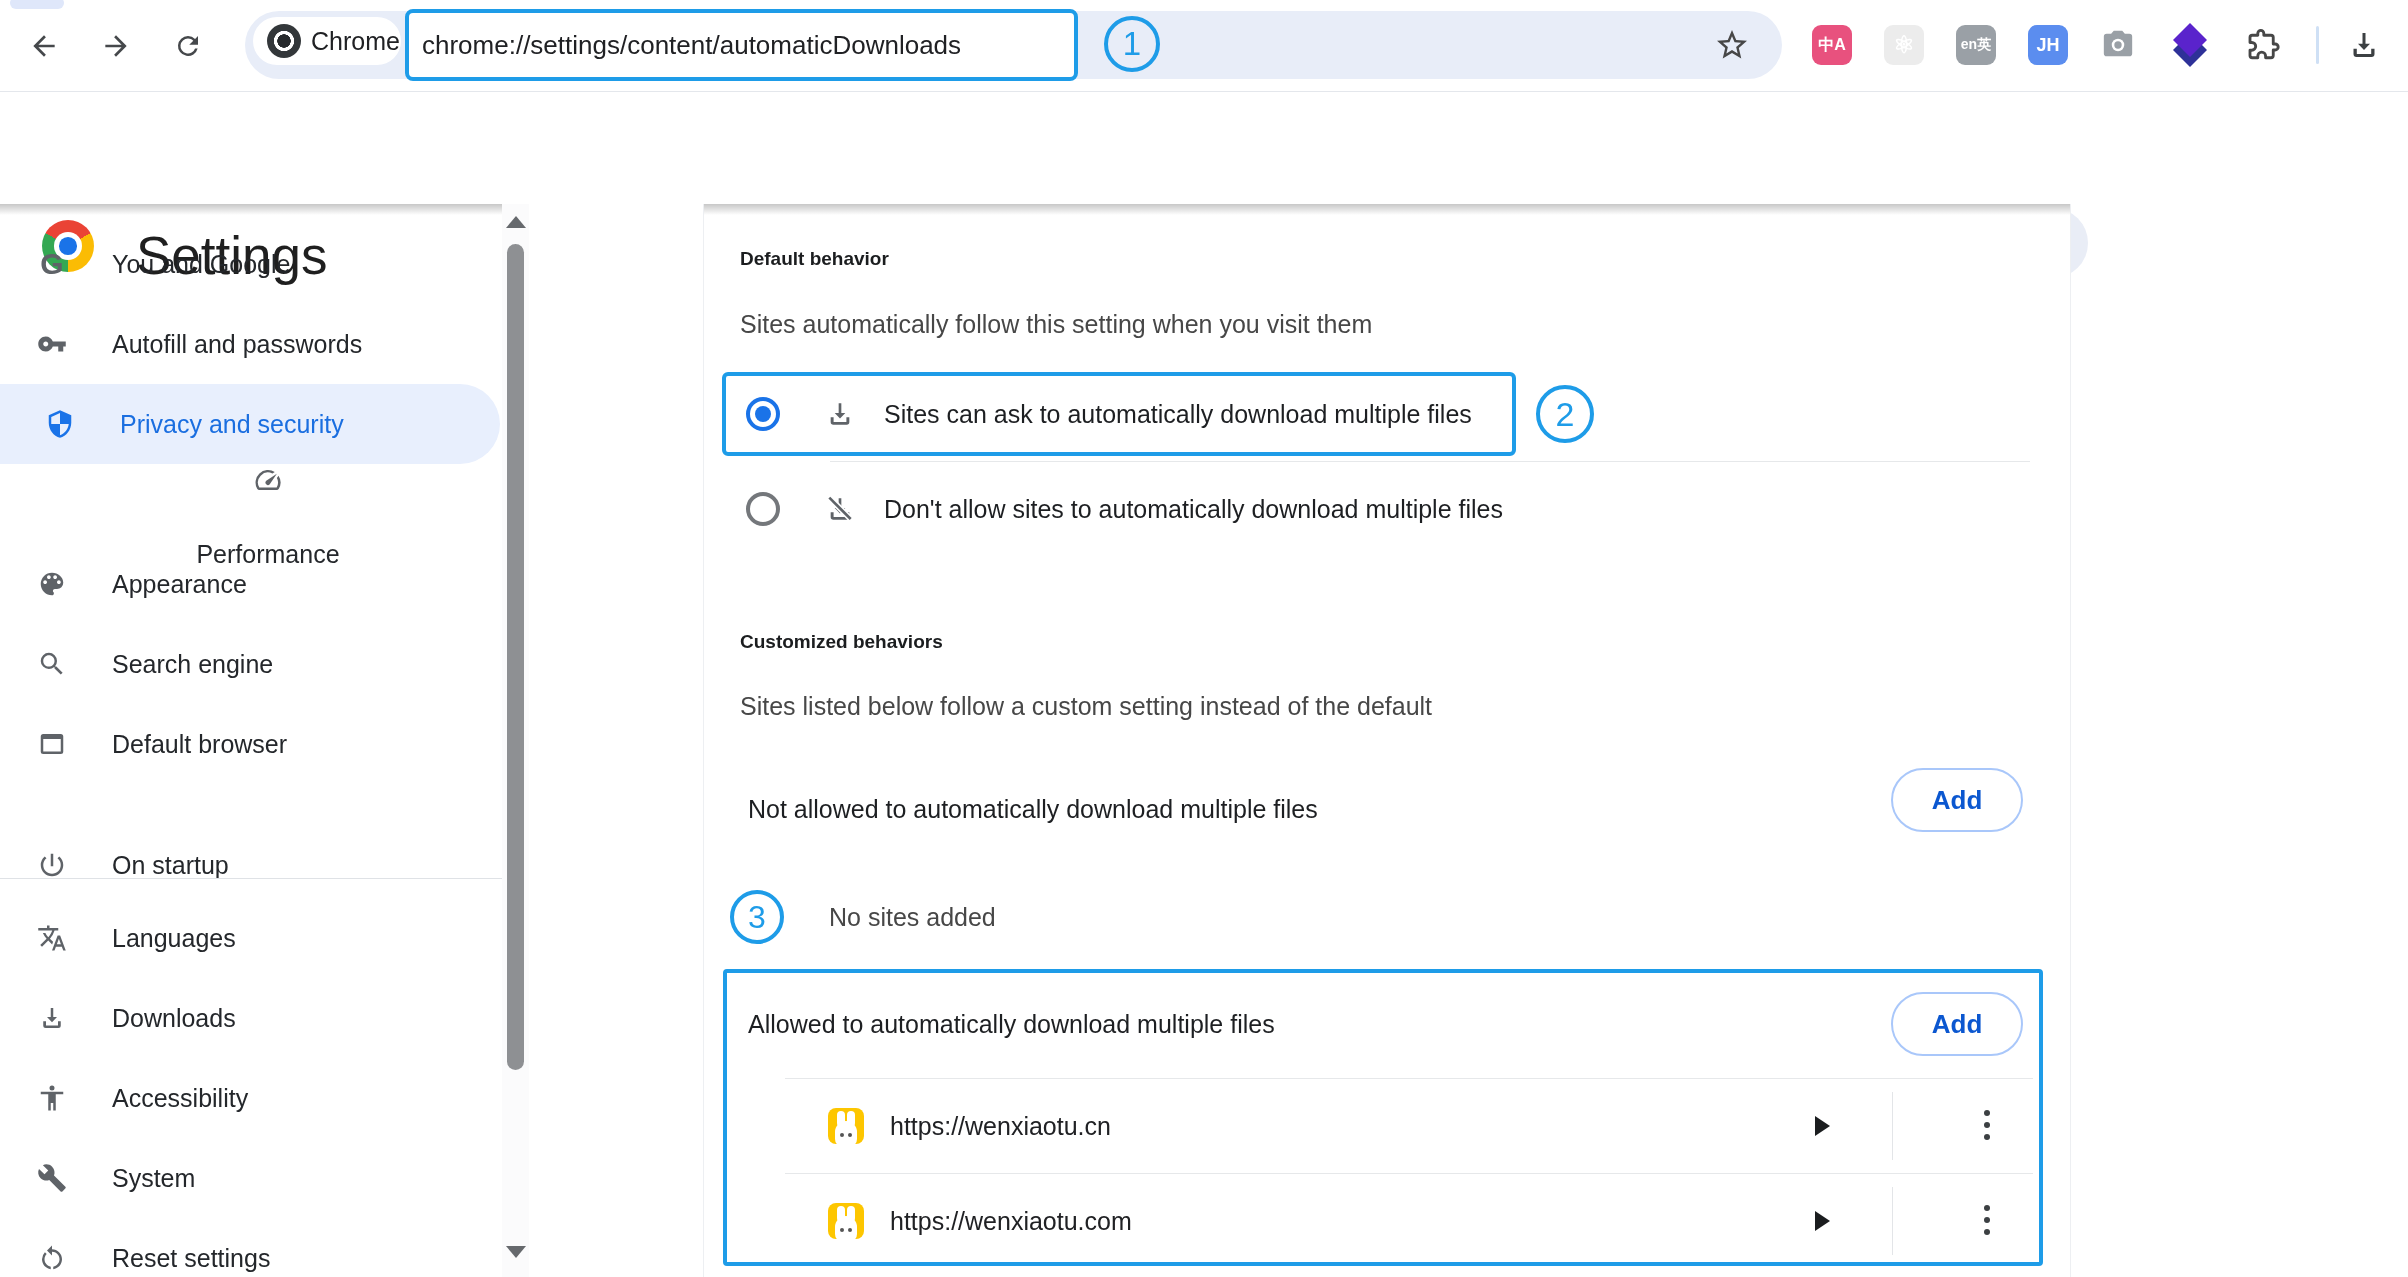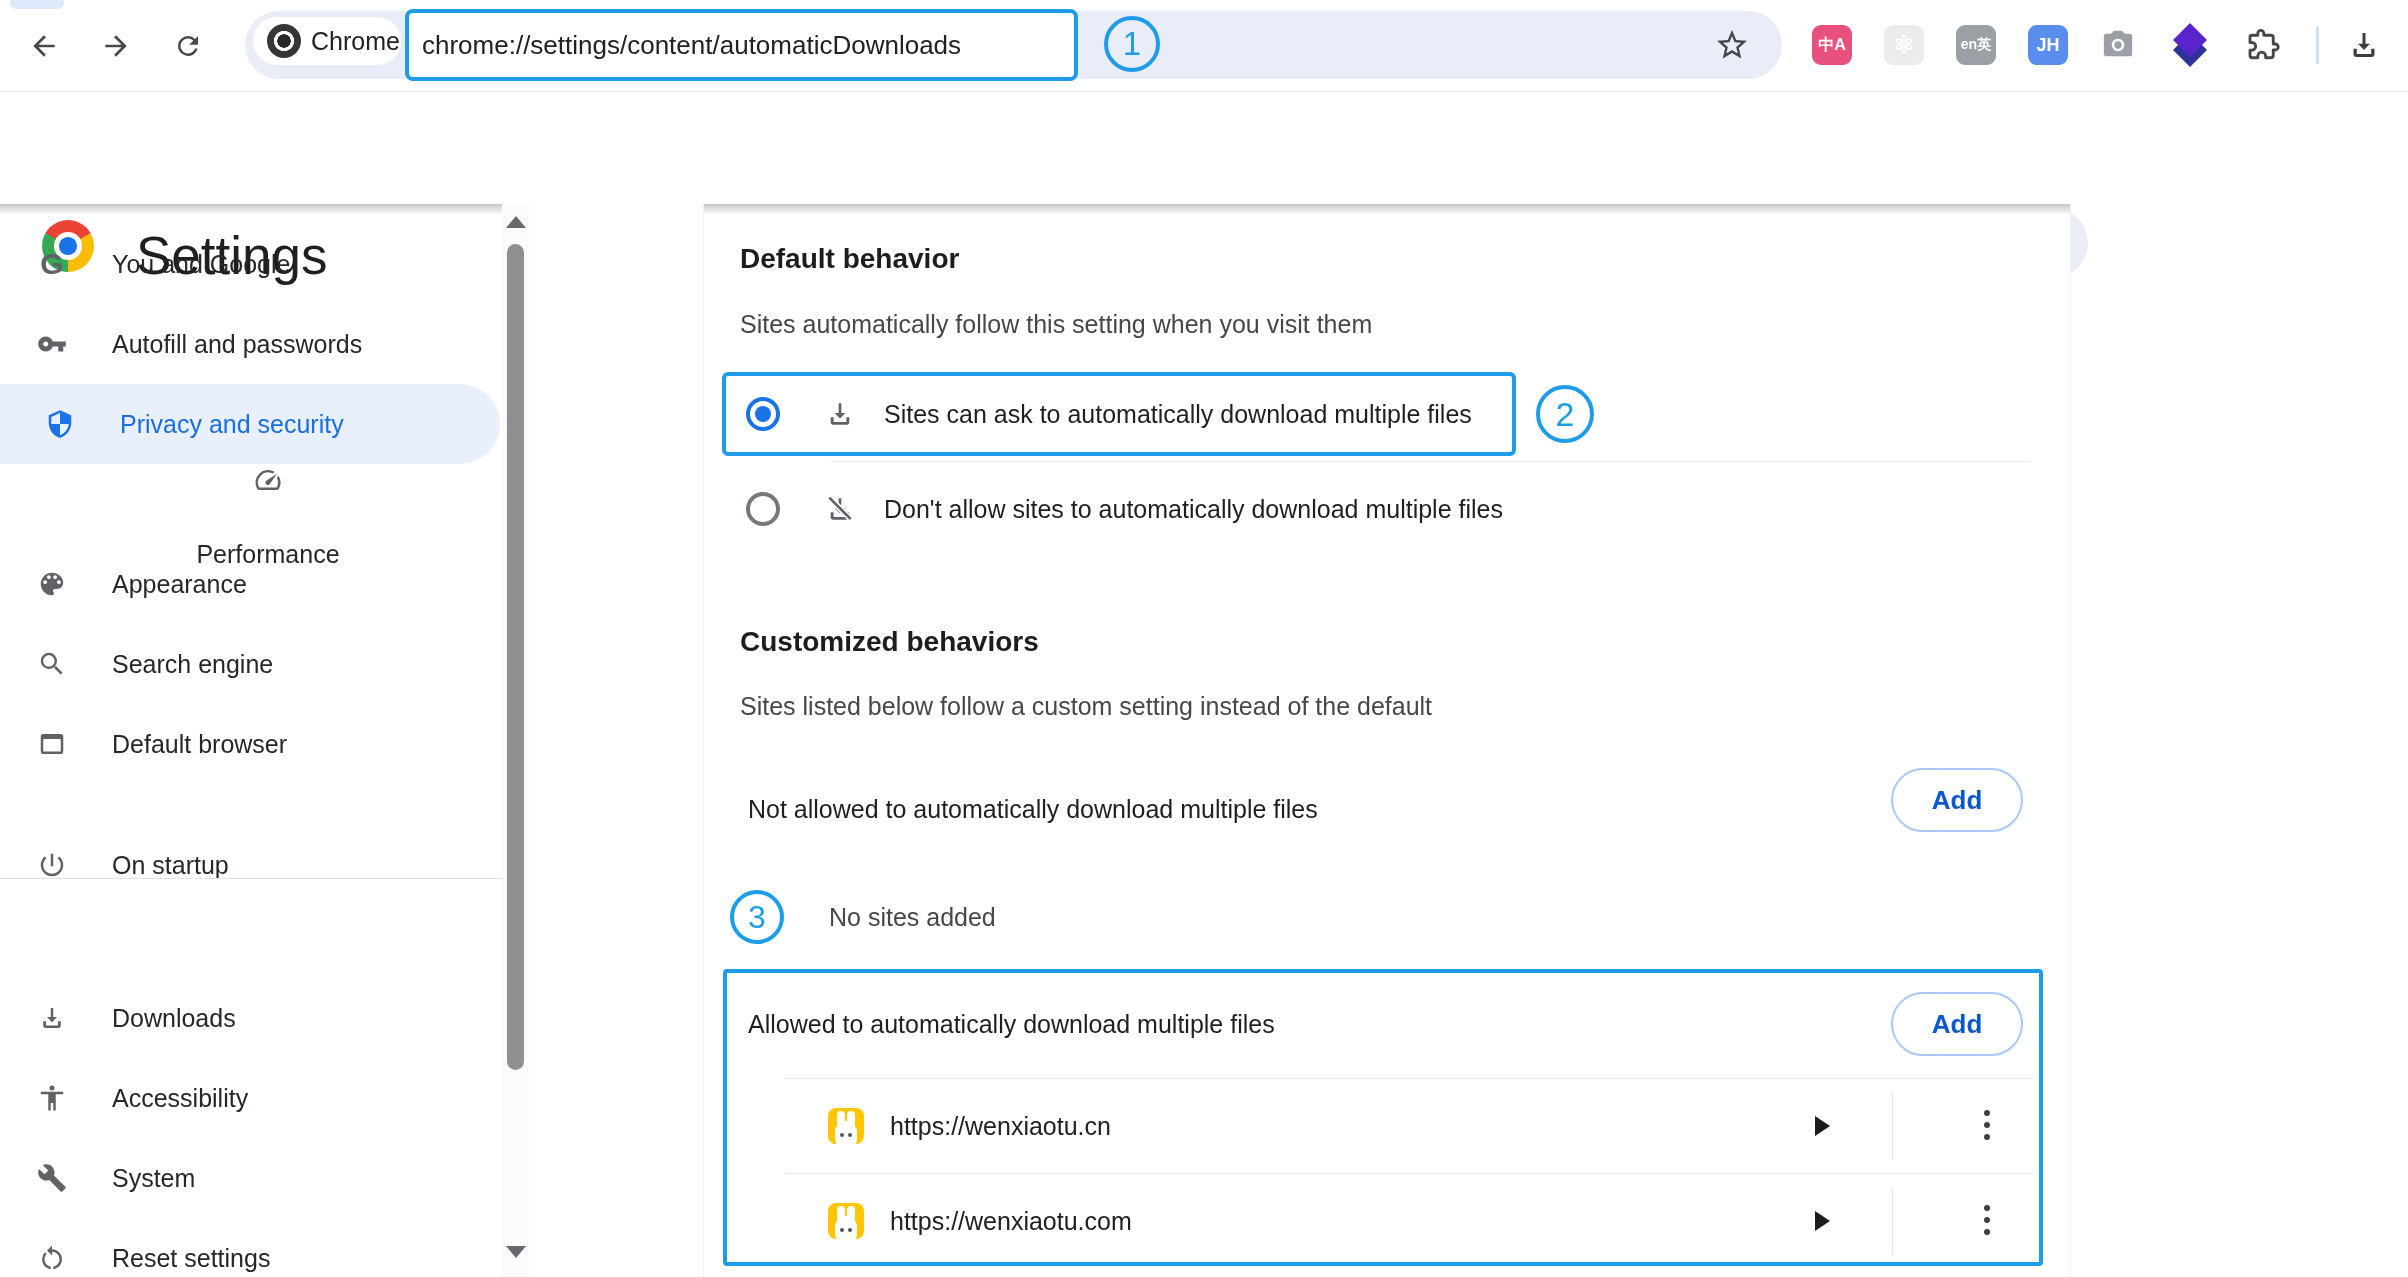--- a/index.html
+++ b/index.html
@@ -67,21 +67,21 @@
 
   
   .sb-track { position:absolute; left:502px; top:204px; width:27px; height:1073px; background:#fbfbfc; }
   .sb-thumb { position:absolute; left:507px; top:244px; width:17px; height:826px; background:#8e9093; border-radius:9px; }
   .tri-up   { position:absolute; left:506px; top:216px; width:0; height:0;
               border-left:10px solid transparent; border-right:10px solid transparent; border-bottom:12px solid #66696d; }
   .tri-down { position:absolute; left:506px; top:1246px; width:0; height:0;
               border-left:10px solid transparent; border-right:10px solid transparent; border-top:12px solid #66696d; }
 
   
-  .h1 { font-size:28px; color:#1b1d1f; font-weight:bold;text-align:center; }
+  .h1 { font-size:19px; color:#1b1d1f; font-weight:bold;text-align:center; }
   .body-txt { font-size:25px; color:#474747; }
   .row-label { font-size:25px; color:#1d1f22; }
   .hl-box { position:absolute; border:4px solid #1e9ce8; border-radius:6px; }
   .box-1 { left:722px; top:372px; width:794px; height:84px; }
   .box-2 { left:723px; top:969px; width:1320px; height:297px; border-radius:4px; }
   .radio { position:absolute; width:34px; height:34px; border-radius:50%; }
   .radio.on  { border:4px solid #1a73e8; }
   .radio.on::after { content:""; position:absolute; inset:5px; border-radius:50%; background:#1a73e8; }
   .radio.off { border:4px solid #74777b; }
   .hdivider { position:absolute; height:1px; background:#e6e8ea; }
@@ -272,20 +272,28 @@
     <span class="nico">
       <svg width="30" height="30" viewBox="0 0 24 24">
           <path fill="#5f6368" d="M13 3h-2v10h2V3zm4.83 2.17l-1.42 1.42A6.92 6.92 0 0 1 19 12c0 3.87-3.13 7-7 7s-7-3.13-7-7c0-2.17.98-4.1 2.58-5.42L6.17 5.17A8.93 8.93 0 0 0 3 12a9 9 0 0 0 18 0c0-2.74-1.23-5.18-3.17-6.83z"></path>
         </svg>
     </span>
     <span>On startup</span>
   </div>
 
   <div class="side-divider"></div>
 
+  <div class="nav-item" style="top:898px;">
+    <span class="nico">
+      <svg width="30" height="30" viewBox="0 0 24 24">
+          <path fill="#5f6368" d="M12.87 15.07l-2.54-2.51.03-.03A17.52 17.52 0 0 0 14.07 6H17V4h-7V2H8v2H1v2h11.17C11.5 7.92 10.44 9.75 9 11.35 8.07 10.32 7.3 9.19 6.69 8h-2c.73 1.63 1.73 3.17 2.98 4.56l-5.09 5.02L4 19l5-5 3.11 3.11.76-2.04zM18.5 10h-2L12 22h2l1.12-3h4.75L21 22h2l-4.5-12zm-2.62 7l1.62-4.33L19.12 17h-3.24z"></path>
+        </svg>
+    </span>
+    <span>Languages</span>
+  </div>
   <div class="nav-item" style="top:978px;">
     <span class="nico">
       <svg width="30" height="30" viewBox="0 0 24 24">
           <path fill="#5f6368" d="M11 4h2v7.2h3L12 15.4 8 11.2h3V4z"></path>
           <path fill="#5f6368" d="M5 14.5h2.2V18h9.6v-3.5H19V18a2 2 0 0 1-2 2H7a2 2 0 0 1-2-2v-3.5z"></path>
         </svg>
     </span>
     <span>Downloads</span>
   </div>
   <div class="nav-item" style="top:1058px;">

